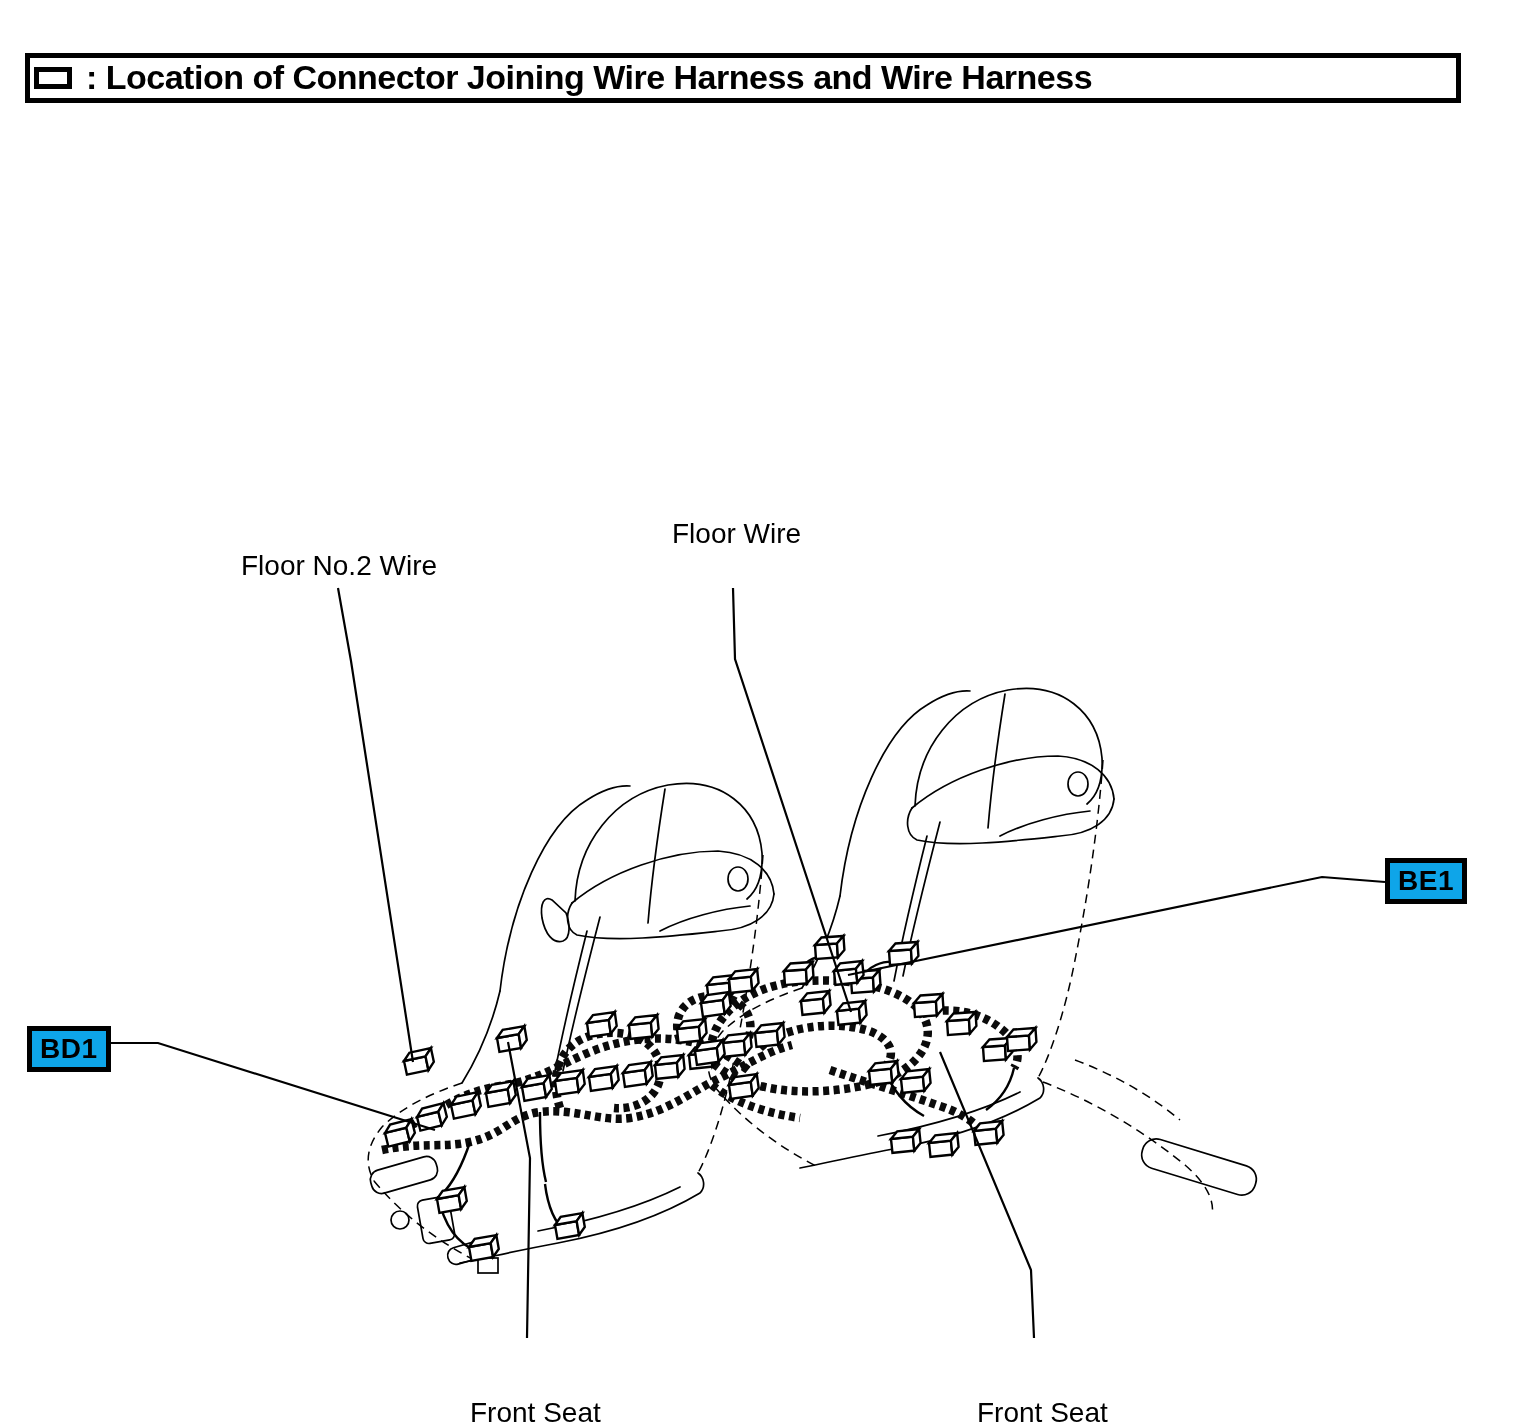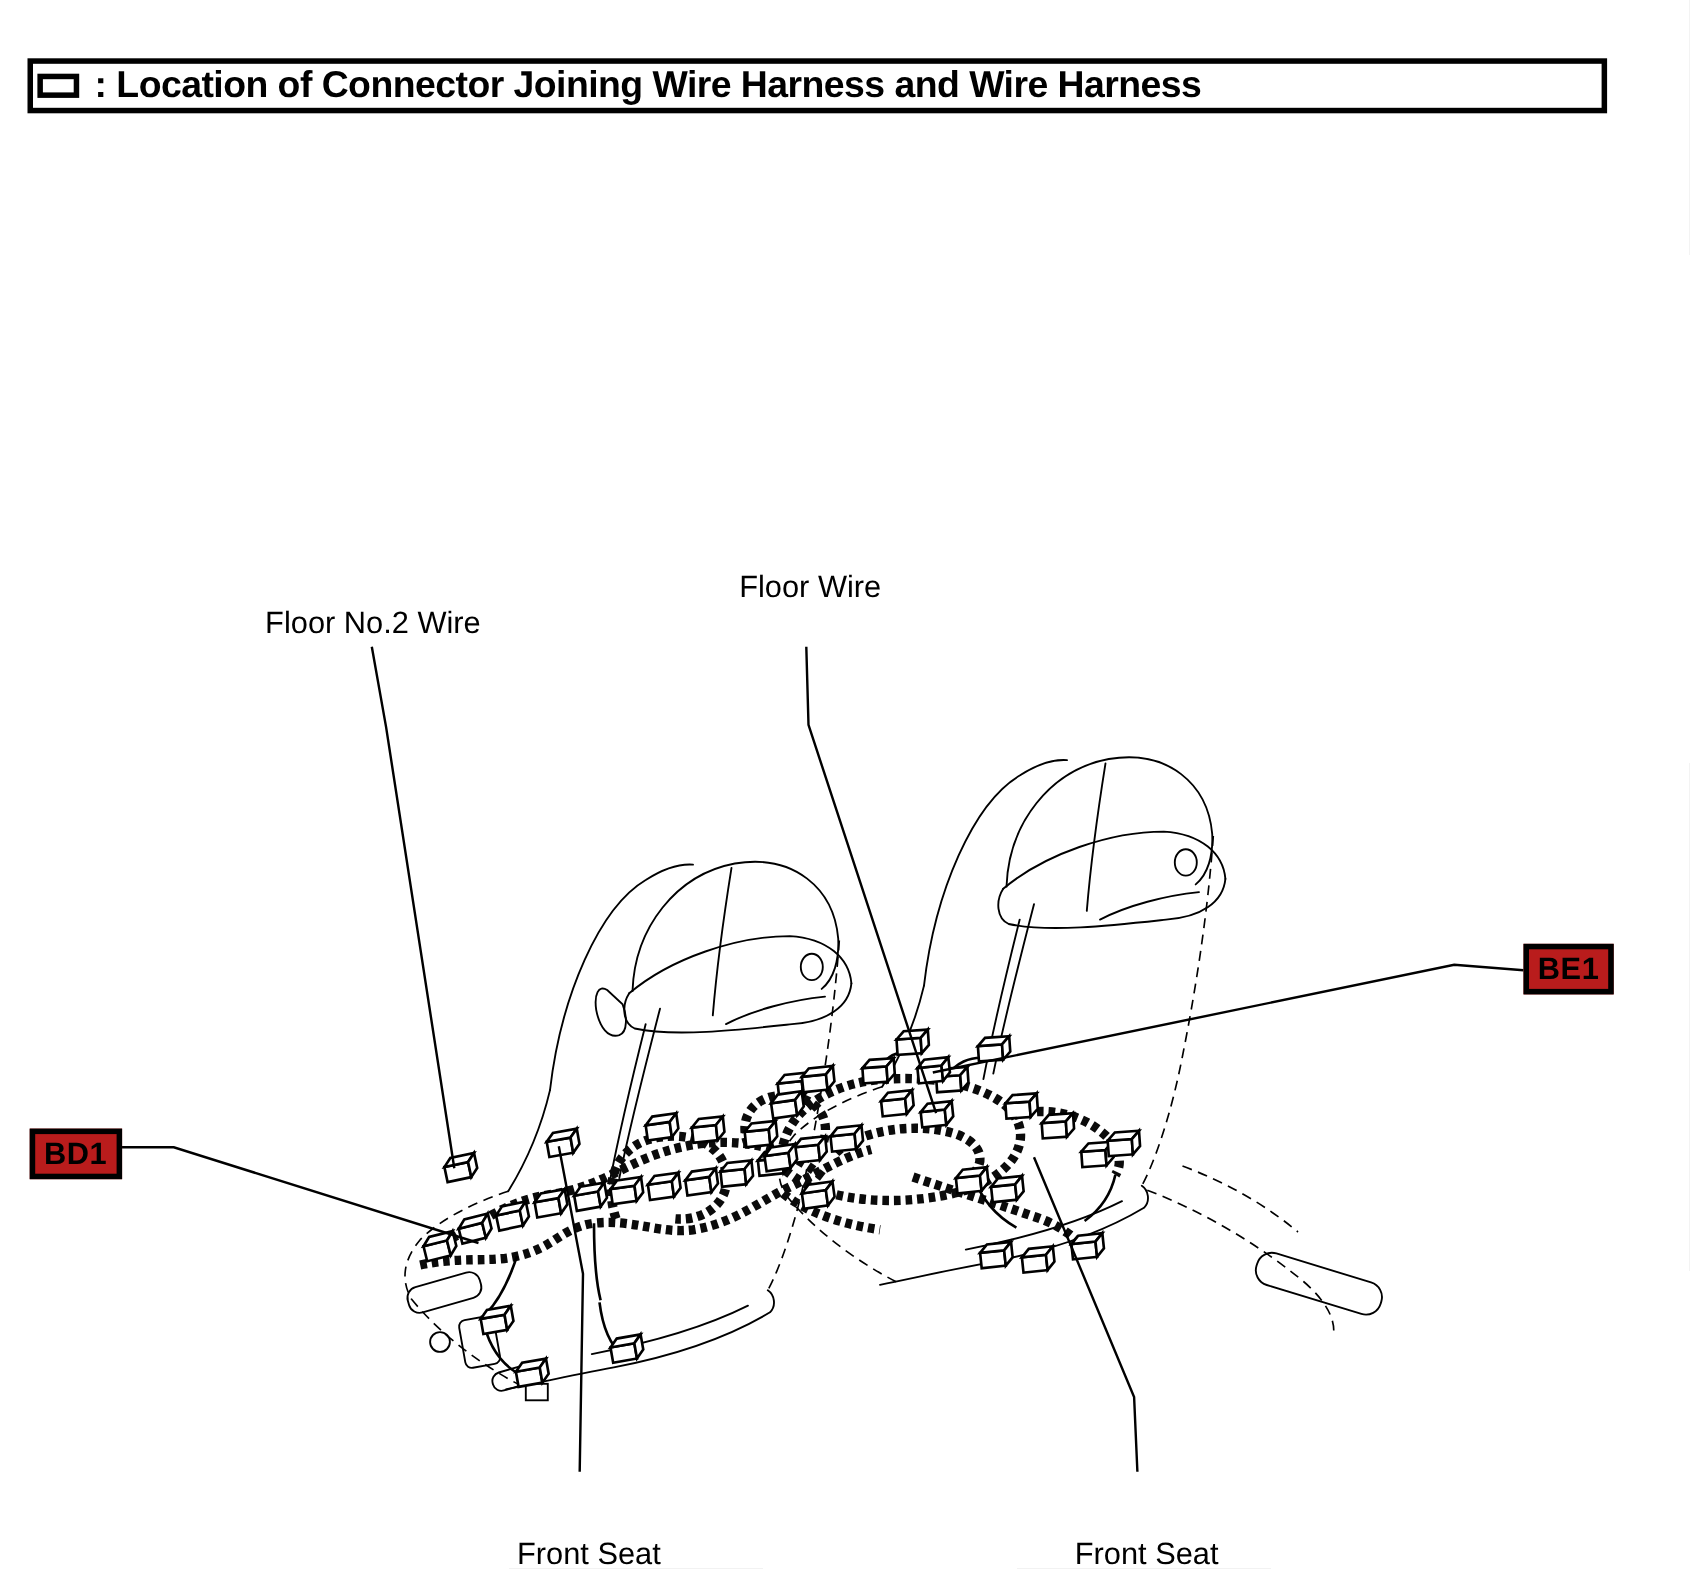--- a/index.html
+++ b/index.html
@@ -21,21 +21,21 @@
   .title-text{
     font-size:34px;font-weight:bold;letter-spacing:-0.5px;white-space:nowrap;
     transform:translateY(-1px);
   }
   
   .wire-label{
     position:absolute;font-size:28px;line-height:29px;white-space:pre;
   }
   .callout{
     position:absolute;border:5px solid #000;box-sizing:border-box;
-    font-size:28px;font-weight:bold;padding:2px 8px;background:#b91c1c;
+    font-size:28px;font-weight:bold;padding:2px 8px;background:#0ea5e9;
     letter-spacing:0.5px;
   }
   
   svg.art{position:absolute;left:0;top:0;}
   .thin{fill:none;stroke:#000;stroke-width:1.7px;stroke-linecap:round;}
   .dashed{fill:none;stroke:#000;stroke-width:1.5px;stroke-dasharray:9 6;}
   .harness{fill:none;stroke:#0b0b0b;stroke-width:8.5px;stroke-dasharray:6 4.5;}
   .wire{fill:none;stroke:#000;stroke-width:2.4px;}
   .leader{fill:none;stroke:#000;stroke-width:2.2px;}
 </style>

